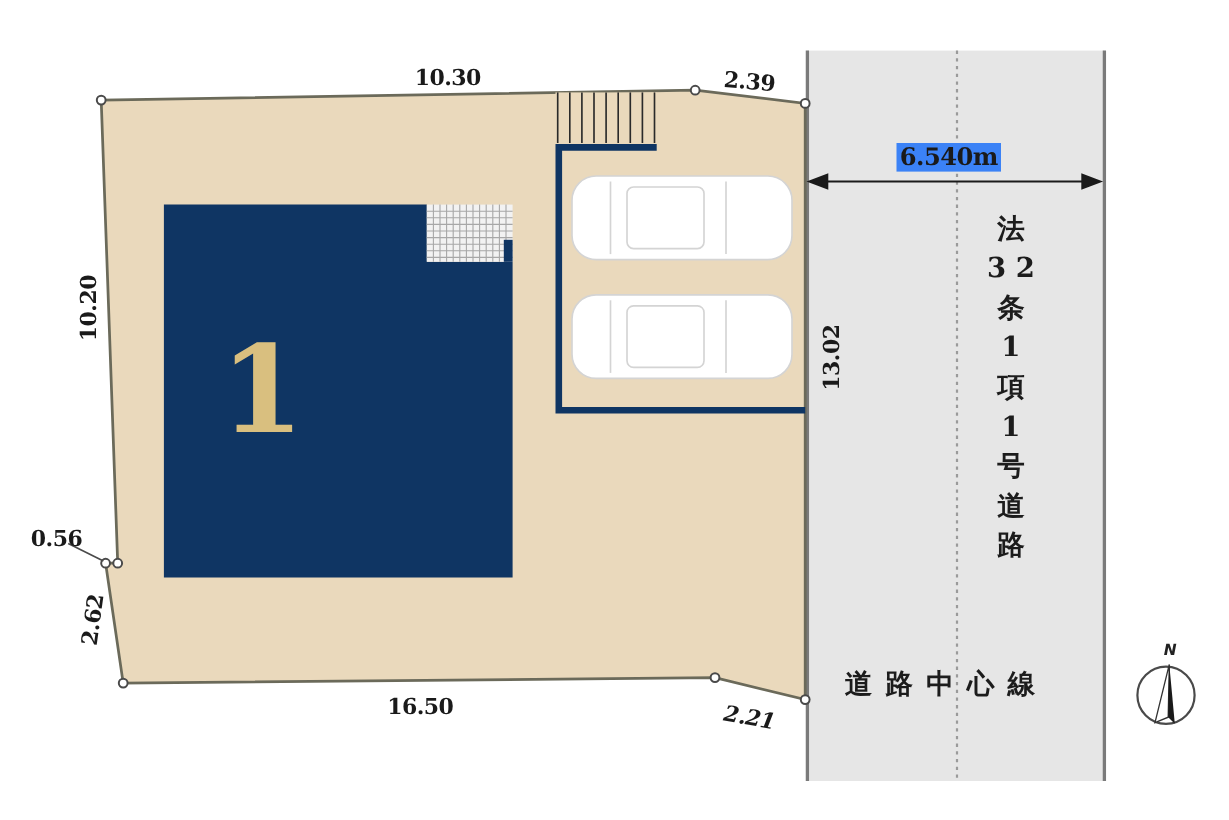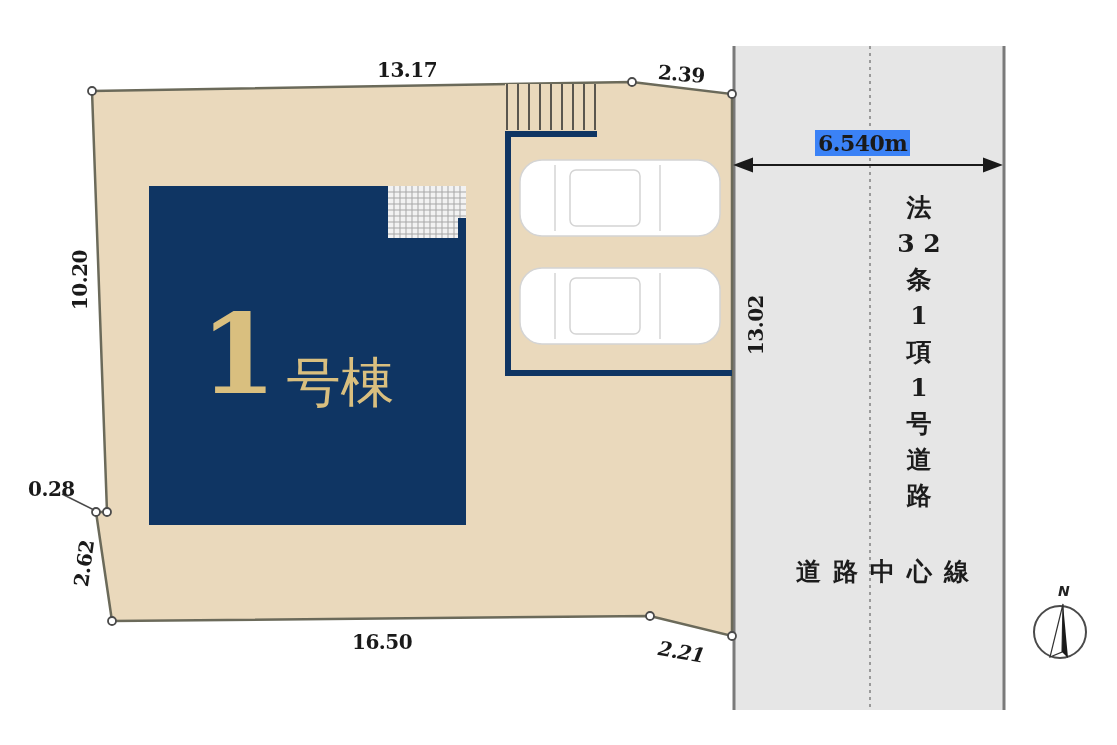--- a/index.html
+++ b/index.html
@@ -81,43 +81,42 @@
     <polygon points="1000,165 984,159 984,171"></polygon>
   </g>
 
   <g>
     <circle cx="1060" cy="632" r="26" fill="#ffffff" stroke="#4a4a4a" stroke-width="2"></circle>
     <polygon points="1063,604 1050,657 1062,652" fill="#ffffff" stroke="#333" stroke-width="1.2"></polygon>
     <polygon points="1063,604 1062,652 1068,658" fill="#1a1a1a"></polygon>
   </g>
 </svg>
 
-<div class="dim" style="left:377px; top:58px;">13.17</div>
+<div class="dim" style="left:377px; top:58px;">10.30</div>
 <div class="dim" style="left:658px; top:62px; transform:rotate(5deg);">2.39</div>
 <div class="dim vert" style="left:68px; top:250px;">10.20</div>
-<div class="dim" style="left:28px; top:477px;">0.28</div>
+<div class="dim" style="left:28px; top:477px;">0.56</div>
 <div class="dim vert" style="left:72px; top:540px; transform:rotate(188deg);">2.62</div>
 <div class="dim" style="left:352px; top:630px;">16.50</div>
 <div class="dim" style="left:658px; top:640px; font-style:italic; transform:rotate(10deg);">2.21</div>
 <div class="dim vert" style="left:744px; top:295px;">13.02</div>
 
 <div class="dim" style="left:815px; top:130px; font-size:22px; background:#3b82f6; padding:0 3px;">6.540m</div>
 
 <div class="road-label" style="left:890px; top:190px; width:58px;">
   <div>法</div>
   <div>3 2</div>
   <div>条</div>
   <div>1</div>
   <div>項</div>
   <div>1</div>
   <div>号</div>
   <div>道</div>
   <div>路</div>
 </div>
 
-<div class="road-label" style="left:768px; top:554px; letter-spacing:12px;margin-left:28px;">道路中心線</div>
+<div class="road-label" style="left:768px; top:604px; letter-spacing:12px;">道路中心線</div>
 
 <div class="building-label" style="left:200px; top:300px; display:flex; align-items:flex-end;">
   <span class="bl-num">1</span>
-  <span class="bl-txt">号棟</span>
 </div>
 
 <div class="abs" style="left:1058px; top:583px; font-family:'DejaVu Sans', sans-serif; font-style:italic; font-weight:bold; font-size:14px; color:#222;">N</div>
 
 </body></html>

